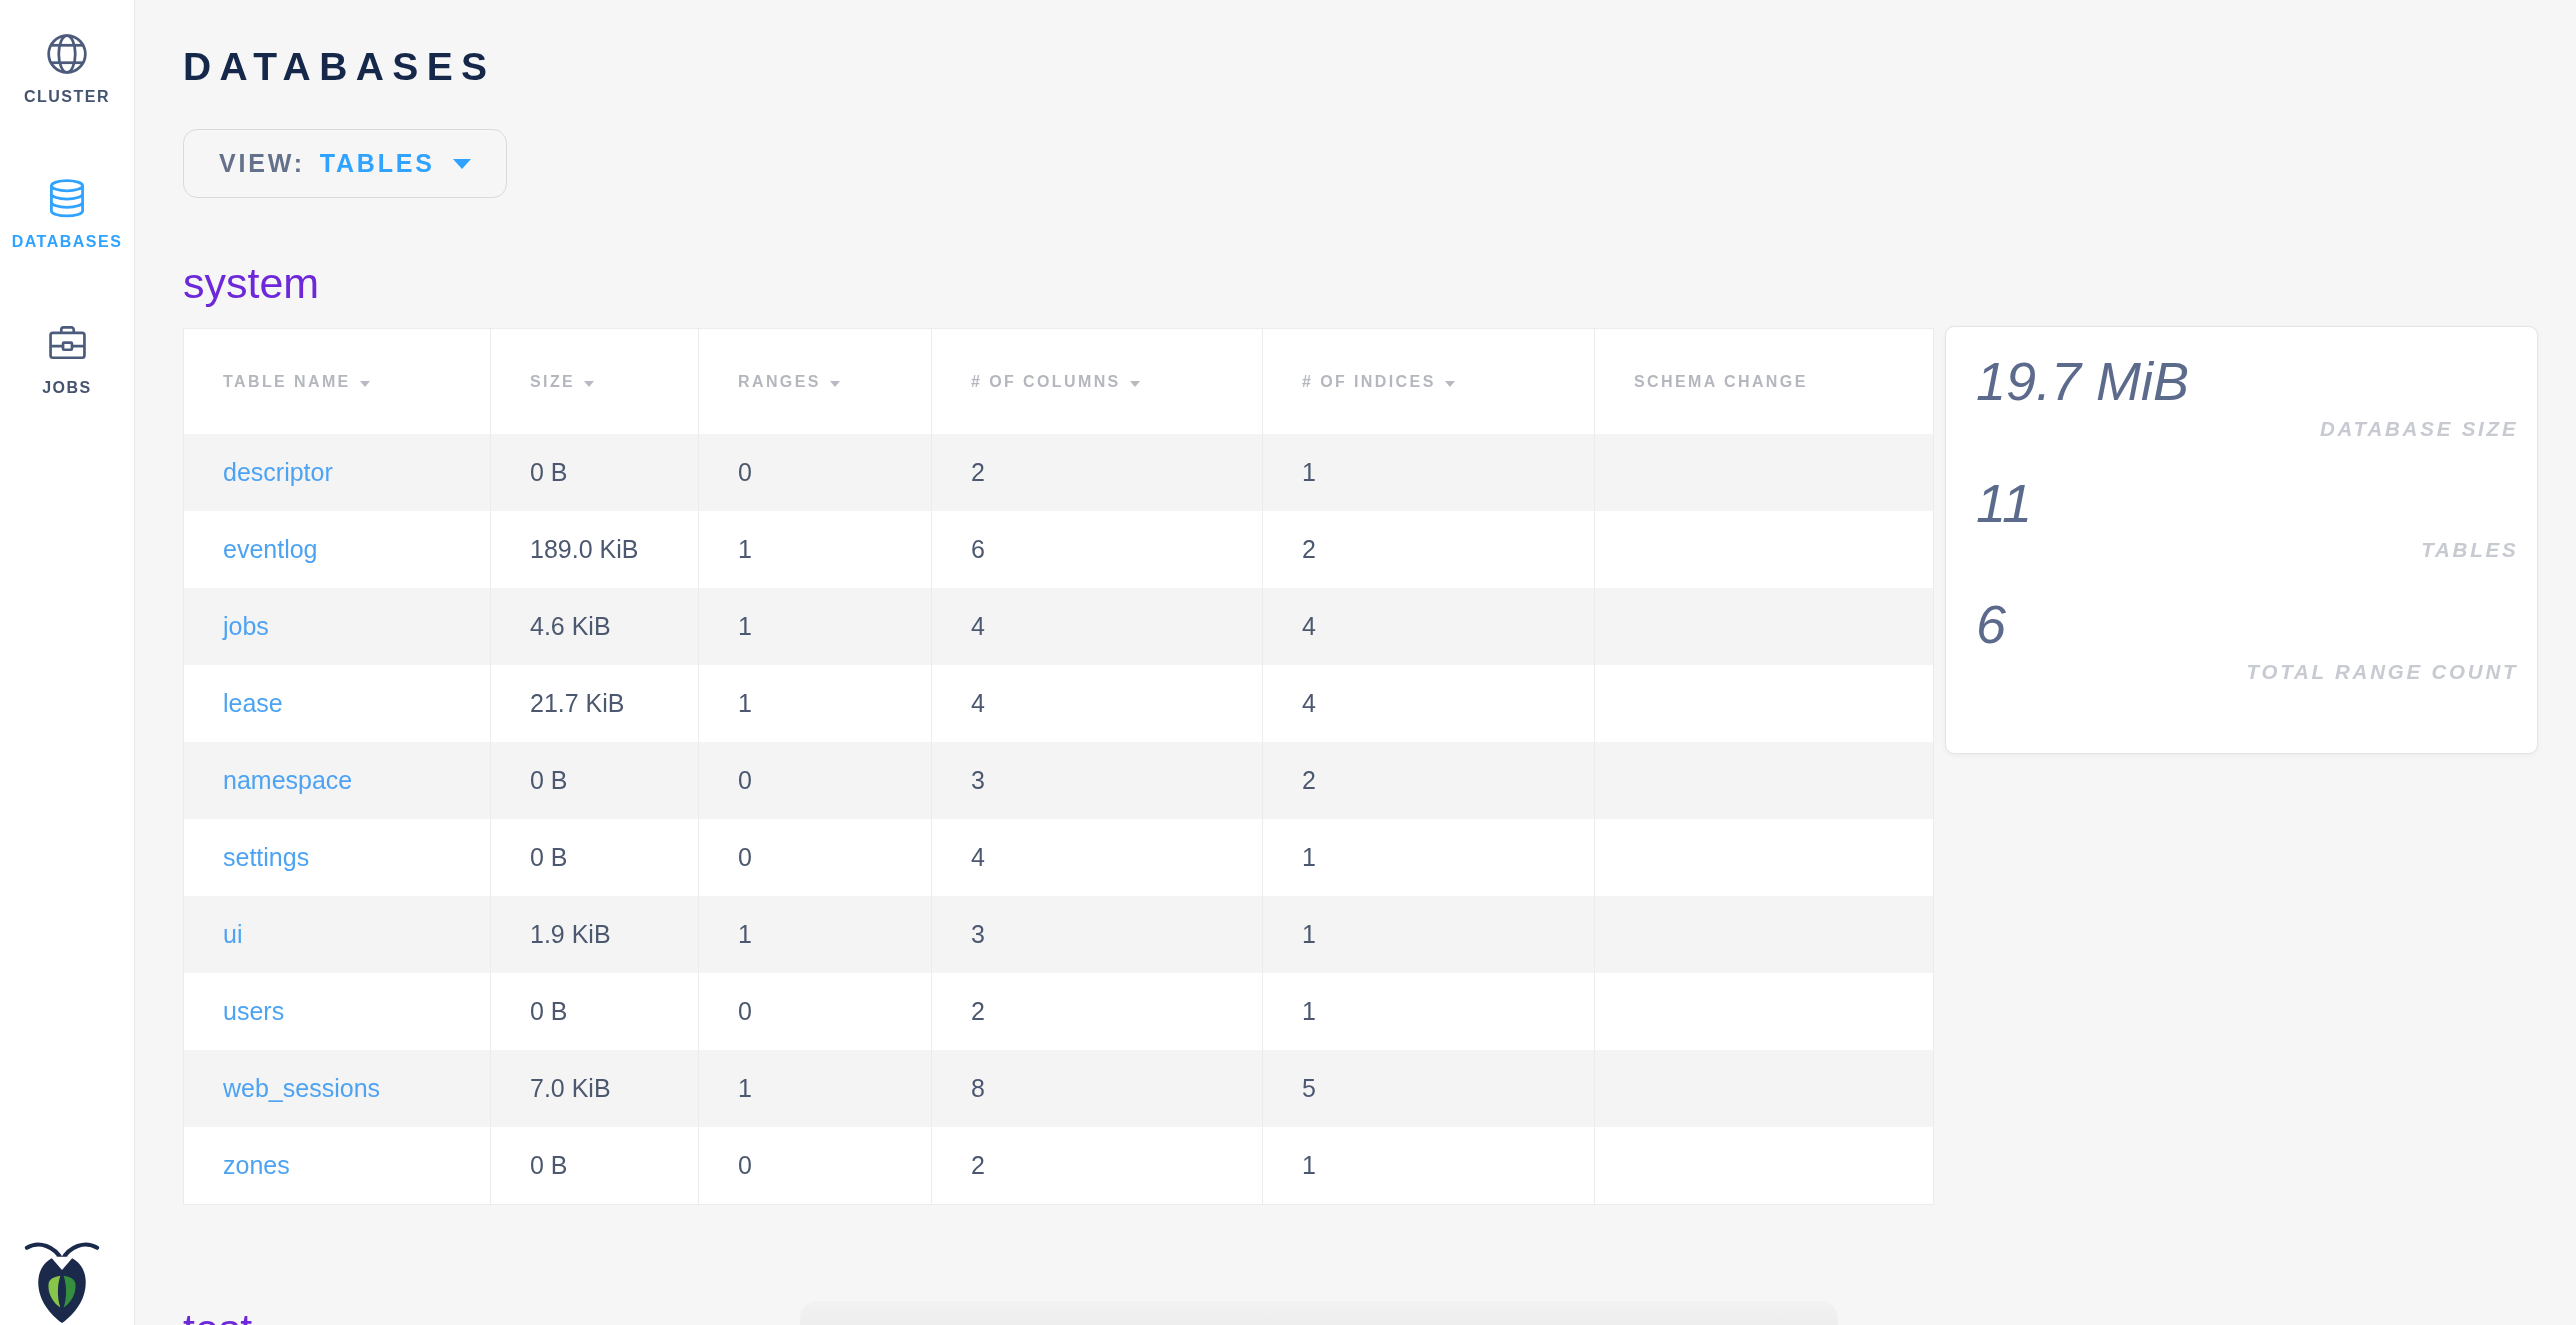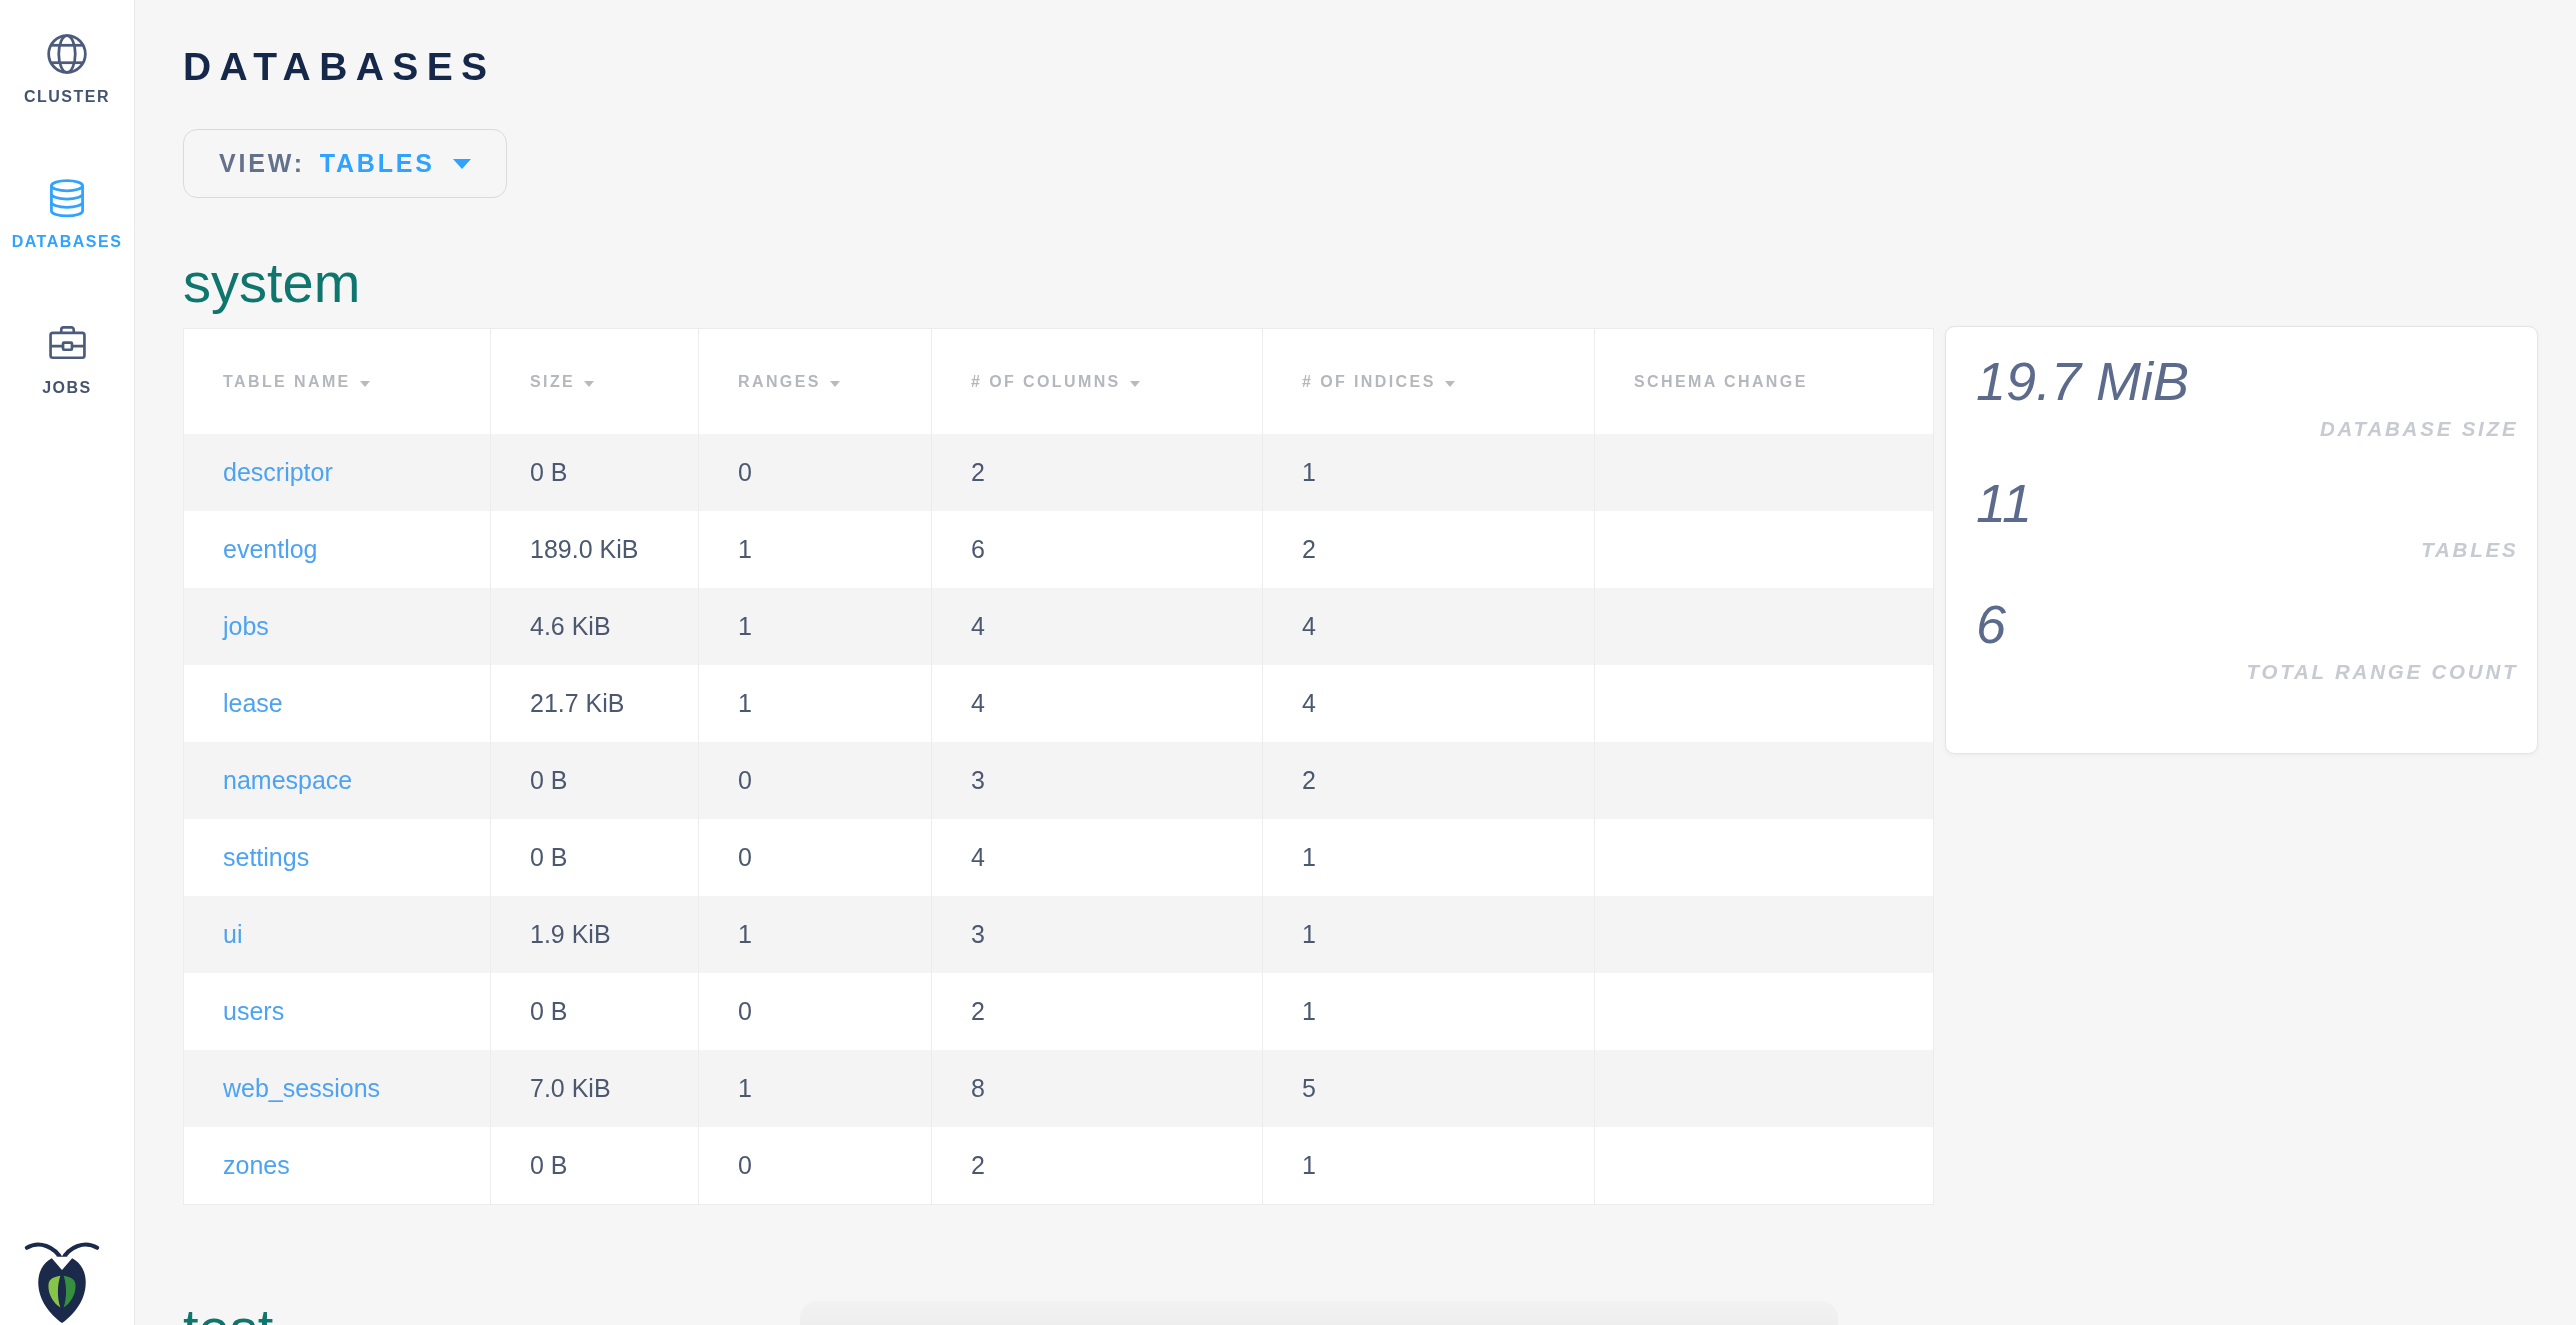--- a/index.html
+++ b/index.html
@@ -58,21 +58,21 @@
   .view-value { font-size: 25px; font-weight: 700; letter-spacing: 2.8px; color: #2fa3ff; margin-left: 15px; }
   .dd-caret {
     width: 0; height: 0; margin-left: 18.6px;
     border-left: 9.3px solid transparent;
     border-right: 9.3px solid transparent;
     border-top: 10.2px solid #2fa3ff;
   }
 
   .section-heading {
     position: absolute; left: 46px;
-    font-size: 56px; font-weight: 400; color: #0f766e;
+    font-size: 43px; font-weight: 400; color: #6d28d9;
     line-height: 48px;
     margin-top: 24px;
   }
   .section-heading.system { top: 235px; }
   .section-heading.test { top: 1281px; }
 
   
   .db-table-wrap { position: absolute; left: 46px; top: 328px; }
   table.db-table {
     border-collapse: collapse; table-layout: fixed;

